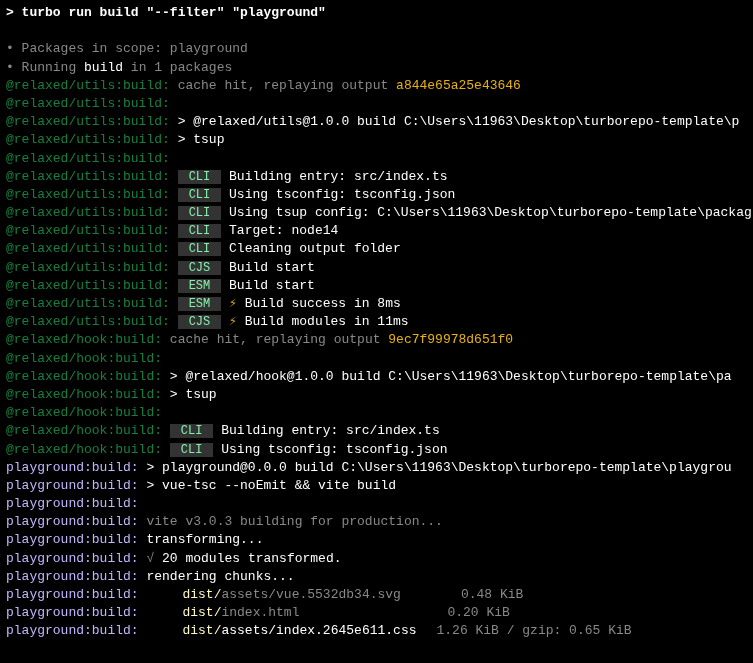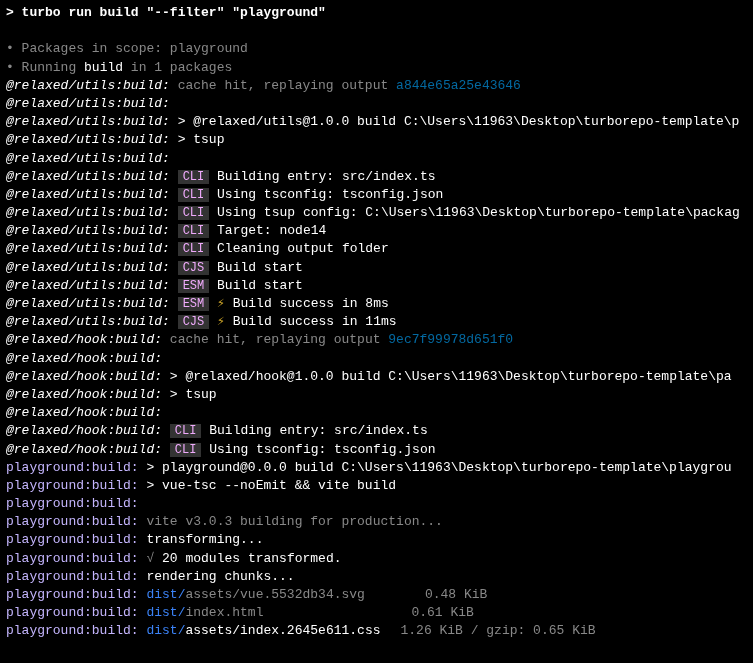--- a/index.html
+++ b/index.html
@@ -11,28 +11,28 @@
       line-height: 1.4;
       padding: 4px 6px;
       width: 753px;
       height: 663px;
       overflow: hidden;
       white-space: nowrap;
     }
     .line { display: block; }
     .cmd { color: #fff; font-weight: bold; }
     .dim { color: #888; }
-    .dimmer { color: #3b82f6; }
+    .dimmer { color: #fef9c3; margin-left: 36px; }
     .white { color: #fff; }
-    .hash { color: #0369a1; }
+    .hash { color: #eab308; }
     .bolt { color: #c9a227; }
     .bullet::before { content: "• "; color: #888; }
-    .prefix-cyan { color: #ffffff; font-style: italic; }
+    .prefix-cyan { color: #15803d; }
     .prefix-dim { color: #c4b5fd; }
-    .tag { background: #333; color: #f0abfc; padding: 0 5px; font-size: 12px; }
+    .tag { background: #333; color: #86efac; padding: 0 11px; font-size: 12px; }
   </style>
 </head>
 <body>
 
 <div>
 
 <div class="line cmd">&gt; turbo run build "--filter" "playground"</div>
 <div class="line">&nbsp;</div>
 
 <div class="line dim bullet">
@@ -71,21 +71,21 @@
 <div class="line">
   <span class="prefix-cyan">@relaxed/utils:build:</span> <span class="tag">CJS</span> <span class="white">Build start</span>
 </div>
 <div class="line">
   <span class="prefix-cyan">@relaxed/utils:build:</span> <span class="tag">ESM</span> <span class="white">Build start</span>
 </div>
 <div class="line">
   <span class="prefix-cyan">@relaxed/utils:build:</span> <span class="tag">ESM</span> <span class="bolt">⚡</span> <span class="white">Build success in 8ms</span>
 </div>
 <div class="line">
-  <span class="prefix-cyan">@relaxed/utils:build:</span> <span class="tag">CJS</span> <span class="bolt">⚡</span> <span class="white">Build success in 11ms</span>
+  <span class="prefix-cyan">@relaxed/utils:build:</span> <span class="tag">CJS</span> <span class="bolt">⚡</span> <span class="white">Build modules in 11ms</span>
 </div>
 
 <div class="line">
   <span class="prefix-cyan">@relaxed/hook:build:</span> <span class="dim">cache hit, replaying output</span> <span class="hash">9ec7f99978d651f0</span>
 </div>
 <div class="line"><span class="prefix-cyan">@relaxed/hook:build:</span></div>
 <div class="line">
   <span class="prefix-cyan">@relaxed/hook:build:</span> <span class="white">&gt; @relaxed/hook@1.0.0 build C:\Users\11963\Desktop\turborepo-template\pa</span>
 </div>
 <div class="line">
@@ -116,19 +116,19 @@
   <span class="prefix-dim">playground:build:</span> <span class="dim">√</span> <span class="white">20 modules transformed.</span>
 </div>
 <div class="line">
   <span class="prefix-dim">playground:build:</span> <span class="white">rendering chunks...</span>
 </div>
 
 <div class="line">
   <span class="prefix-dim">playground:build:</span> <span class="dimmer">dist/</span><span class="dim">assets/vue.5532db34.svg</span><span class="dim" style="display:inline-block;width:60px;"></span><span class="dim">0.48 KiB</span>
 </div>
 <div class="line">
-  <span class="prefix-dim">playground:build:</span> <span class="dimmer">dist/</span><span class="dim">index.html</span><span class="dim" style="display:inline-block;width:148px;"></span><span class="dim">0.61 KiB</span>
+  <span class="prefix-dim">playground:build:</span> <span class="dimmer">dist/</span><span class="dim">index.html</span><span class="dim" style="display:inline-block;width:148px;"></span><span class="dim">0.20 KiB</span>
 </div>
 <div class="line">
   <span class="prefix-dim">playground:build:</span> <span class="dimmer">dist/</span><span class="white">assets/index.2645e611.css</span><span style="display:inline-block;width:20px;"></span><span class="dim">1.26 KiB / gzip: 0.65 KiB</span>
 </div>
 
 </div>
 
 </body></html>

